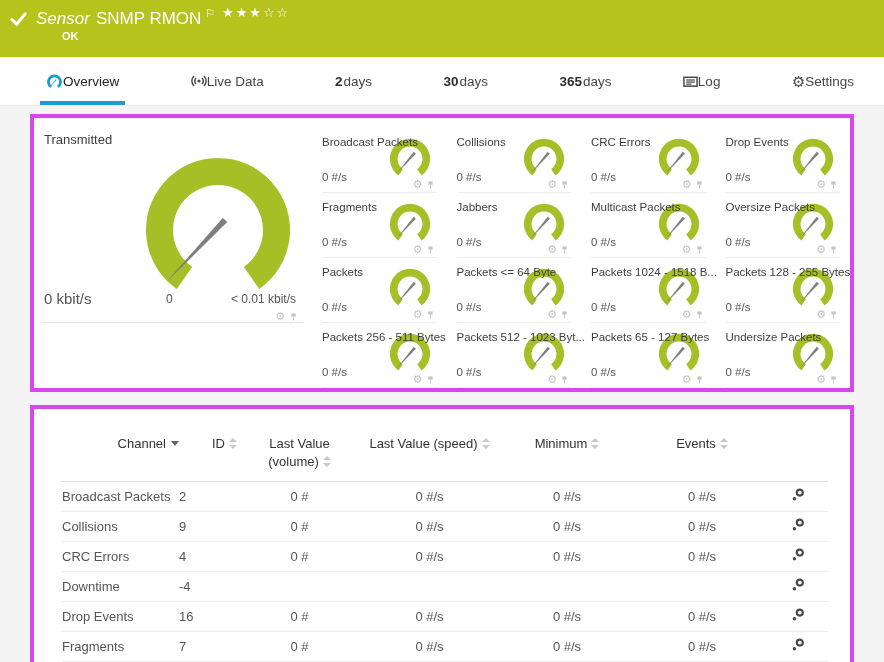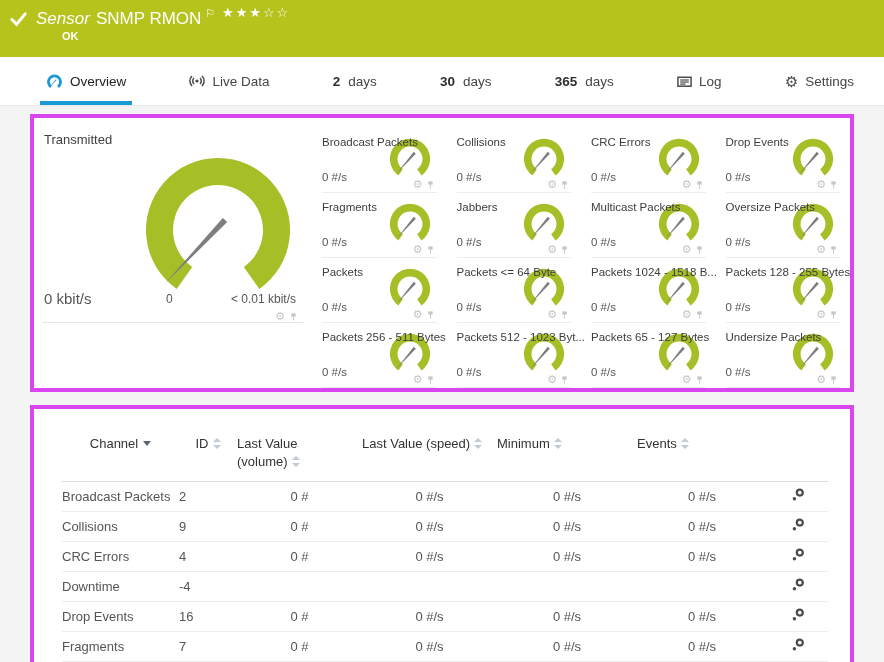--- a/index.html
+++ b/index.html
@@ -12,21 +12,21 @@
   .header{height:57px;background:var(--ok-green,#b6c31d);position:relative;color:#fff;text-align:center;}
   .check-icon{position:absolute;left:10px;top:11px;}
   .hdr-title{position:absolute;left:36px;top:7px;font-size:17px;white-space:nowrap;}
   .hdr-title .kind{font-style:italic;margin-right:6px;}
   .flag-glyph{font-size:11px;vertical-align:super;margin-left:4px;}
   .hdr-ok{position:absolute;left:62px;top:30px;font-size:11px;font-weight:bold;}
   .stars{position:absolute;left:222px;top:5px;font-size:13px;letter-spacing:2px;}
   
   .tabbar{height:48px;background:#fff;border-bottom:1px solid #e9e9e9;
     display:flex;align-items:stretch;justify-content:space-between;padding:0 30px 0 46px;}
-  .tab{display:flex;align-items:center;gap:7px;font-size:13.5px;color:#454545;
+  .tab{display:flex;align-items:center;font-size:13.5px;color:#454545;
     position:relative;cursor:pointer;white-space:nowrap;}
   .tab b{color:#2e2e2e;margin-right:1px;}
   .tab.active{color:#222;}
   .tab.active::after{content:"";position:absolute;left:-6px;right:-6px;bottom:0;height:4px;
     background:var(--accent-blue,#1b9ad6);}
   .tab .glyph{font-size:15px;color:#4a4a4a;line-height:1;}
   
   .content{padding:8px 30px 0 30px;}
   .panel{background:#fff;border:4px solid #d946ef;box-sizing:border-box;}
   .panel1{height:278px;display:flex;margin-bottom:13px;}
@@ -45,23 +45,23 @@
   
   .mini-grid{flex:1;display:grid;grid-template-columns:repeat(4,1fr);grid-auto-rows:65px;margin-top:10px;}
   .mini-cell{position:relative;margin:0 10px;border-bottom:1px solid #ededed;cursor:pointer;}
   .mini-title{position:absolute;top:8px;left:0;font-size:11.5px;color:#3d3d3d;white-space:nowrap;z-index:2;}
   .mini-gauge{position:absolute;top:7px;right:4px;}
   .mini-value{position:absolute;bottom:9px;left:0;font-size:11.5px;color:#555;}
   .mini-icons{position:absolute;bottom:2px;right:2px;display:flex;gap:3px;align-items:center;}
   
   .panel2{padding:18px 28px 8px 28px;min-height:250px;}
   table{border-collapse:collapse;width:766px;table-layout:fixed;}
-  th{font-weight:normal;font-size:13px;color:#333;text-align:center;
+  th{font-weight:normal;font-size:13px;color:#333;text-align:right;
     padding:8px 0 10px;border-bottom:1px solid #dcdcdc;vertical-align:top;line-height:1.4;}
-  th.center{text-align:left;}
+  th.center{text-align:center;}
   td{font-size:13px;color:#555;padding:6px 0;border-bottom:1px solid #ededed;height:15px;}
   td.center{text-align:center;}
   td.icon-cell{text-align:center;}
   th{cursor:pointer;}
   .sort-both{display:inline-block;width:8px;height:11px;position:relative;margin-left:4px;vertical-align:-1px;}
   .sort-both::before{content:"";position:absolute;top:0;left:0;
     border-left:4px solid transparent;border-right:4px solid transparent;border-bottom:4px solid #c2cad2;}
   .sort-both::after{content:"";position:absolute;bottom:0;left:0;
     border-left:4px solid transparent;border-right:4px solid transparent;border-top:4px solid #c2cad2;}
   .sort-desc{display:inline-block;width:0;height:0;margin-left:5px;vertical-align:2px;

